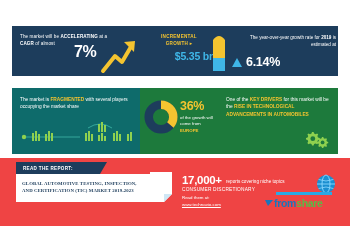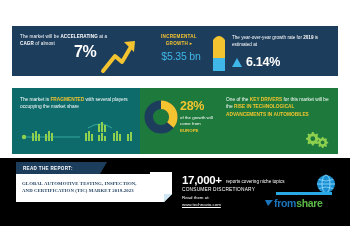--- a/index.html
+++ b/index.html
@@ -14,43 +14,43 @@
   }
 
   
   .row1{
     position:absolute;left:12px;top:26px;width:326px;height:50px;
     background:#1d3d5c;display:flex;
   }
   .r1-cell{position:relative;height:100%;}
   .r1-a{width:128px;}
   .r1-b{width:78px;}
-  .r1-c{width:120px;}
+  .r1-c{width:120px;text-align:right;}
 
   .accel-text{
     position:absolute;left:8px;top:7px;width:92px;
     color:#ffffff;font-size:4.6px;line-height:7px;letter-spacing:.1px;
   }
   .accel-text b{color:#ffffff;font-weight:bold;}
   .cagr-val{
     position:absolute;left:62px;top:17px;
     color:#ffffff;font-size:16px;font-weight:bold;letter-spacing:-.4px;
   }
   .arrow-up{
     position:absolute;left:88px;top:10px;width:38px;height:38px;
   }
 
   .inc-label{
     position:absolute;left:0;top:8px;width:78px;text-align:center;
     color:#f4c430;font-size:4.6px;font-weight:bold;line-height:6.6px;
     letter-spacing:.25px;
   }
   .inc-val{
-    position:absolute;left:2px;top:24px;width:78px;text-align:center;
-    color:#3fb7e8;font-size:10.5px;font-weight:normal;letter-spacing:-.2px;
+    position:absolute;left:16px;top:24px;width:78px;text-align:center;
+    color:#3fb7e8;font-size:10.5px;font-weight:bold;letter-spacing:-.2px;
   }
   .bar-icon{position:absolute;left:-6px;top:6px;width:14px;height:40px;}
 
   .yoy-text{
     position:absolute;left:14px;top:8px;width:104px;
     color:#ffffff;font-size:4.6px;line-height:7px;
   }
   .yoy-text b{font-weight:bold;}
   .yoy-row{
     position:absolute;left:14px;top:29px;display:flex;align-items:center;gap:4px;
@@ -90,21 +90,21 @@
   .driver-text{
     position:absolute;left:8px;top:8px;width:108px;
     color:#ffffff;font-size:4.8px;line-height:7.4px;
   }
   .driver-text b{font-weight:bold;color:#f4c430;}
   .gears{position:absolute;right:8px;bottom:5px;width:26px;height:20px;}
 
   
   .row3{
     position:absolute;left:0;top:158px;width:350px;height:68px;
-    background:#000000;
+    background:#ef4444;
   }
   .read-tab{
     position:absolute;left:16px;top:4px;width:84px;height:12px;
     background:#1d3d5c;
   }
   .read-tab:after{
     content:"";position:absolute;right:-7px;top:0;width:0;height:0;
     border-top:12px solid #1d3d5c;border-right:7px solid transparent;
   }
   .read-tab span{
@@ -229,21 +229,21 @@
             <rect x="112" y="10" width="2" height="9"></rect>
         </g>
       </svg>
     </div>
 
     <div class="r2-b">
       <svg class="donut-wrap" viewBox="0 0 36 36">
         <circle cx="18" cy="18" r="13" fill="none" stroke="#1d3d5c" stroke-width="9"></circle>
         <circle cx="18" cy="18" r="13" fill="none" stroke="#f4c430" stroke-width="9" stroke-dasharray="29.4 52.3" transform="rotate(-90 18 18)"></circle>
       </svg>
-      <div class="pct-big">28%</div>
+      <div class="pct-big">36%</div>
       <div class="pct-sub">
         <span>of the growth will come from </span><b>EUROPE</b>
       </div>
     </div>
 
     <div class="r2-c">
       <div class="driver-text">
         <span>One of the </span><b>KEY DRIVERS</b><span> for this market will be the </span><b>RISE IN TECHNOLOGICAL ADVANCEMENTS IN AUTOMOBILES</b>
       </div>
       <svg class="gears" viewBox="0 0 26 20">

